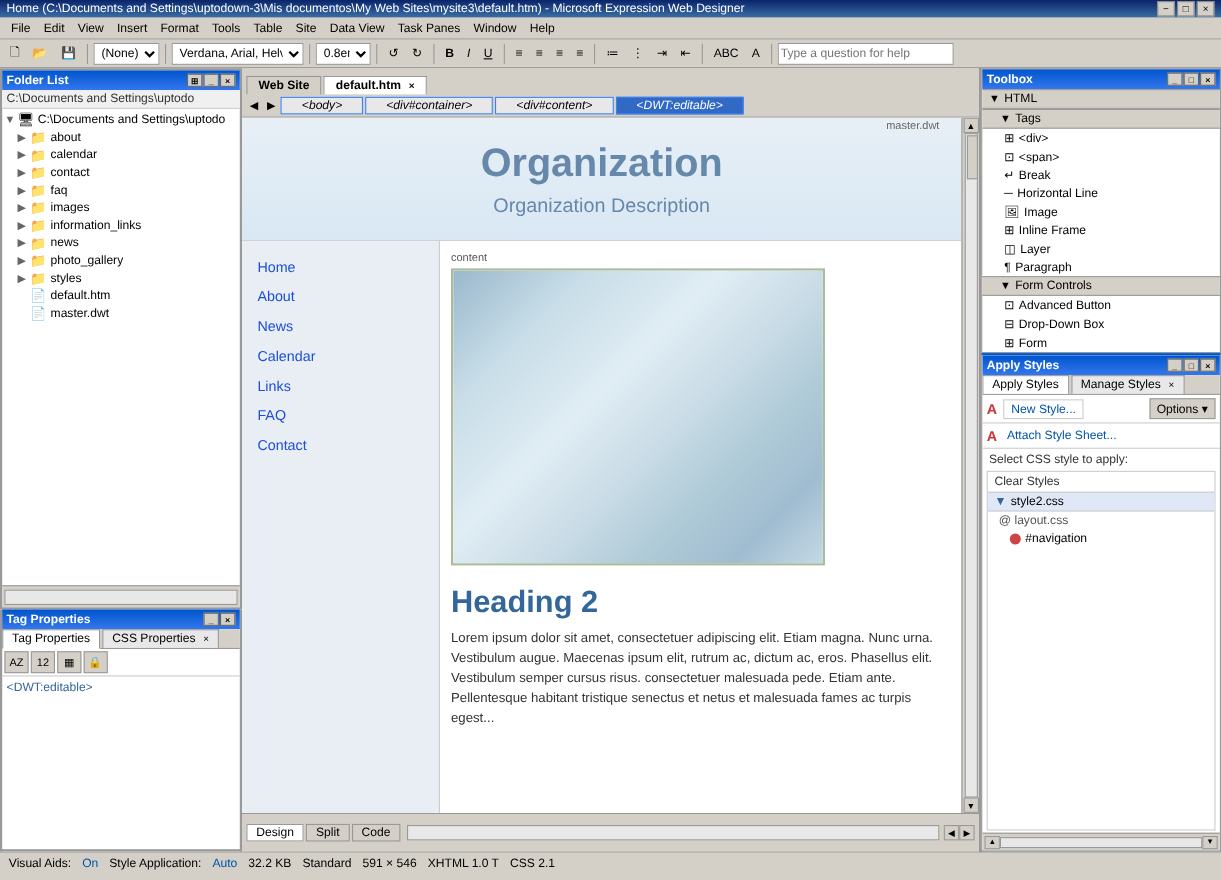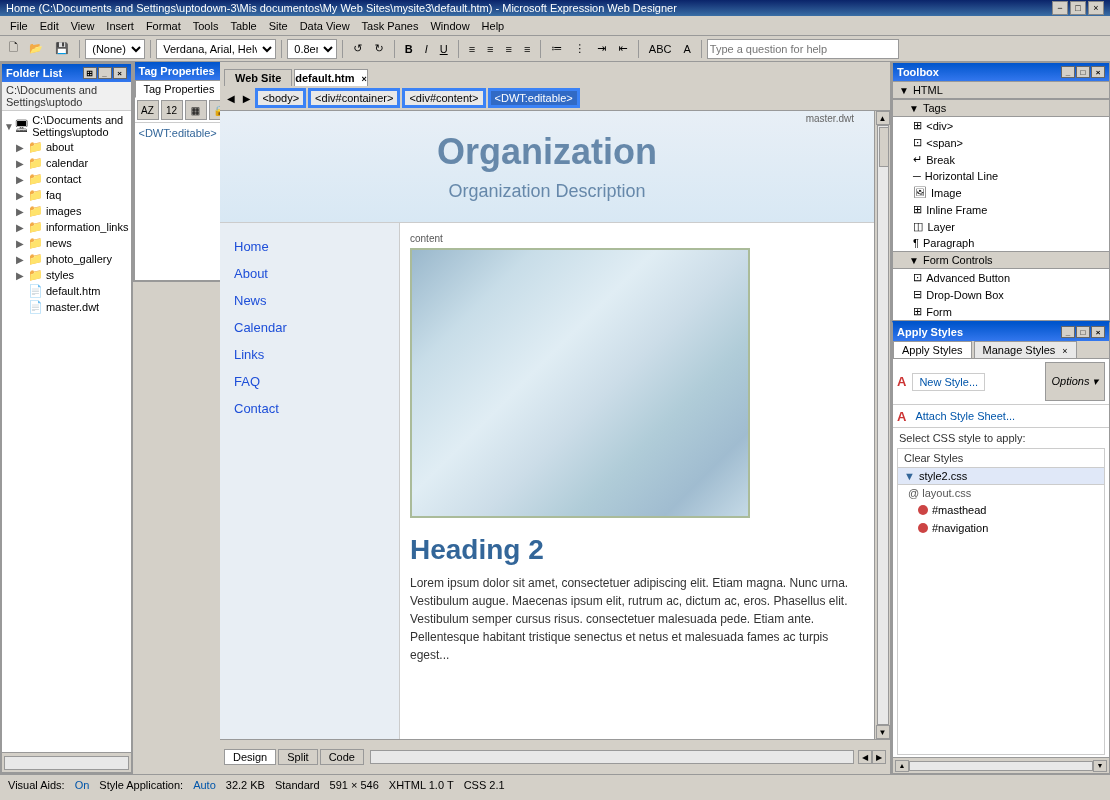--- a/index.html
+++ b/index.html
@@ -181,21 +181,21 @@
 
     .tag-props-content {
       padding: 4px;
       color: #336699;
       font-size: 11px;
     }
 
     
     .left-column {
       display: flex;
-      flex-direction: row;
+      flex-direction: column;
       width: 220px;
       flex-shrink: 0;
     }
 
     
     .center-area {
       flex: 1;
       display: flex;
       flex-direction: column;
       background: #d4d0c8;
@@ -205,21 +205,21 @@
     
     .doc-tabs {
       display: flex;
       align-items: flex-end;
       padding: 2px 4px 0;
       background: #d4d0c8;
       height: 24px;
       font-weight: bold;
     }
     .doc-tab {
-      padding: 2px 0;
+      padding: 2px 10px;
       background: #e8e8e8;
       border: 1px solid #999;
       border-bottom: none;
       cursor: pointer;
       font-size: 11px;
       margin-right: 6px;
     }
     .doc-tab.active { background: white; }
     .doc-tab-close { font-size: 9px; margin-left: 4px; }
     .web-site-tab { padding: 2px 10px; background: #d4d0c8; border: 1px solid #999; border-bottom: none; cursor: pointer; font-size: 11px; margin-right: 2px; }
@@ -228,24 +228,25 @@
     .breadcrumb {
       display: flex;
       align-items: center;
       background: #d4d0c8;
       padding: 2px 4px;
       border-bottom: 1px solid #999;
       gap: 2px;
       font-size: 11px;
     }
     .breadcrumb-item {
-      padding: 1px 4px;
+      padding: 1px 18px;
       background: #e8e8e8;
-      border: 3px solid #3b82f6;
-      cursor: pointer;
+      border: 1px solid #3b82f6;
+      cursor: pointer;
+      font-style: italic;
     }
     .breadcrumb-item.active { background: #316ac5; color: white; }
     .breadcrumb-nav { font-size: 10px; cursor: pointer; padding: 1px 3px; }
 
     
     .doc-content {
       flex: 1;
       background: white;
       overflow: hidden;
       position: relative;
@@ -457,27 +458,26 @@
       background: white;
       border: 1px solid #ccc;
       cursor: pointer;
       font-size: 11px;
       color: #0055aa;
     }
     .options-btn {
       display: flex;
       align-items: center;
       gap: 2px;
-      padding: 12px 6px;
+      padding: 2px 6px;
       background: #d4d0c8;
       border: 1px solid #999;
       cursor: pointer;
       font-size: 11px;
       margin-left: auto;
-      font-style: italic;
     }
     .attach-btn {
       display: flex;
       align-items: center;
       gap: 3px;
       padding: 2px 6px;
       background: white;
       border: 1px solid transparent;
       cursor: pointer;
       font-size: 11px;
@@ -597,21 +597,21 @@
   <button class="toolbar-btn">≡</button>
   <div class="toolbar-sep"></div>
   <button class="toolbar-btn">≔</button>
   <button class="toolbar-btn">⋮</button>
   <button class="toolbar-btn">⇥</button>
   <button class="toolbar-btn">⇤</button>
   <div class="toolbar-sep"></div>
   <button class="toolbar-btn">ABC</button>
   <button class="toolbar-btn">A</button>
   <div class="toolbar-sep"></div>
-  <input type="text" class="toolbar-dropdown" style="width: 192px;" placeholder="Type a question for help">
+  <input type="text" class="toolbar-dropdown" style="width: 160px;" placeholder="Type a question for help">
 </div>
 
 <div class="main-layout">
 
   <div class="left-column">
 
     <div class="folder-panel" style="flex:1;min-height:0">
       <div class="panel-header">
         <span>Folder List</span>
         <div class="panel-header-btns">
@@ -891,24 +891,20 @@
       <div class="select-css-label">Select CSS style to apply:</div>
 
       <div class="css-list">
         <div class="css-list-item clear">Clear Styles</div>
         <div class="css-section">
           <span class="css-section-icon">▼</span>
           <span>style2.css</span>
         </div>
         <div class="css-subsection">
           <span>@ layout.css</span>
-        </div>
-        <div class="css-entry">
-          <div class="css-dot"></div>
-          <span>#masthead</span>
         </div>
         <div class="css-entry">
           <div class="css-dot"></div>
           <span>#navigation</span>
         </div>
       </div>
 
       <div style="display:flex; background:#d4d0c8; border-top:1px solid #999; height:16px; align-items:center; padding: 0 2px;">
         <div class="scrollbar-arrow" style="width:14px;height:12px;font-size:7px;">▲</div>
         <div style="flex:1; background:#e8e8e8; height:10px; border:1px solid #999;"></div>

